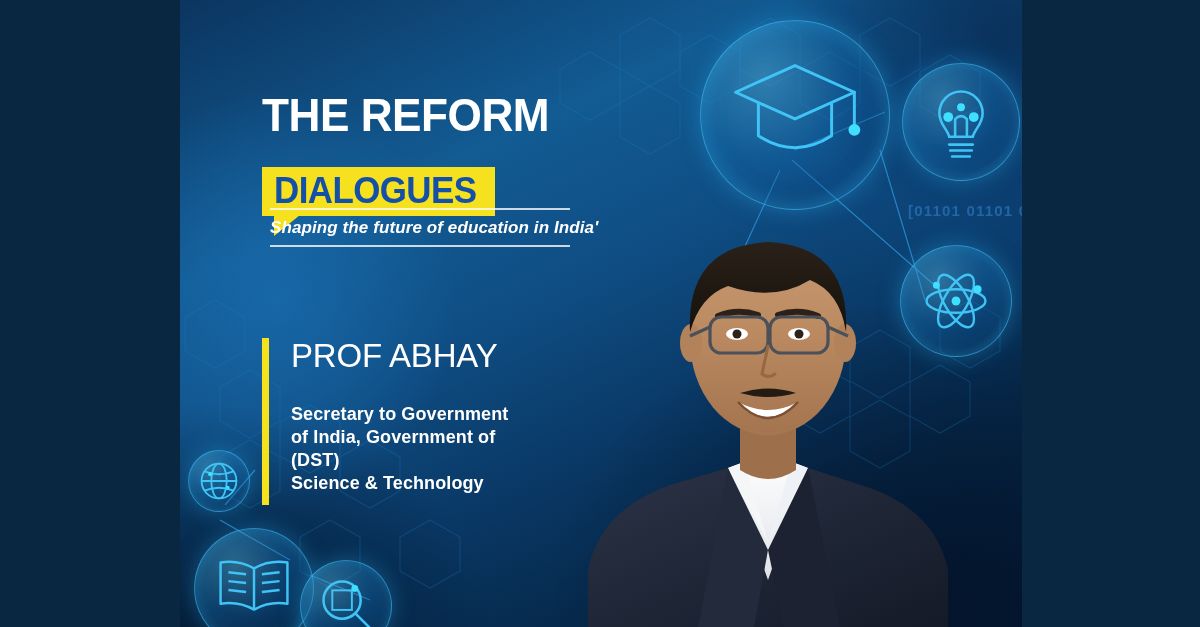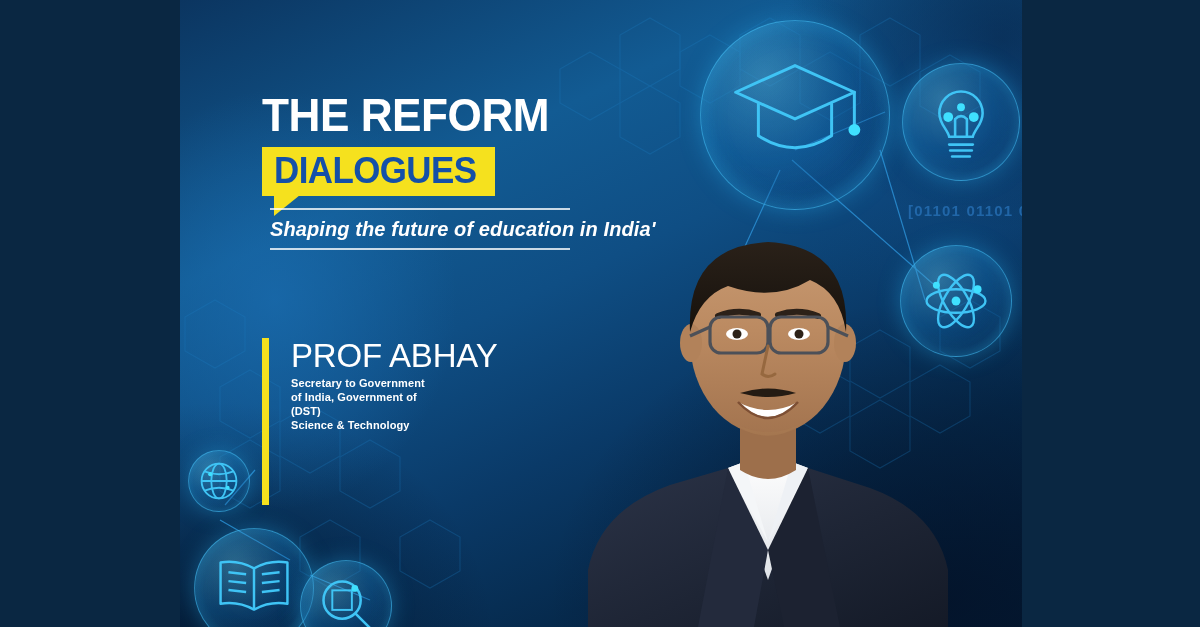--- a/index.html
+++ b/index.html
@@ -90,50 +90,51 @@
   .logo-block { position:absolute; left:82px; top:92px; width:320px; }
   .logo-title {
     font-size:46px; font-weight:bold; color:#ffffff;
     letter-spacing:-0.5px; line-height:1; font-stretch:condensed;
     transform:scaleX(.96); transform-origin:left center;
   }
   .bubble-wrap { position:relative; margin-top:9px; width:228px; }
   .bubble {
     background:#f5e11e; padding:6px 12px 7px 12px;
     display:inline-block;
+    margin-top:20px;
   }
   .bubble-text {
     font-size:36px; font-weight:bold; color:#1450a8;
     letter-spacing:-0.6px; line-height:1;
     transform:scaleX(.97); transform-origin:left center; display:block;
   }
   .bubble-tail {
     position:absolute; left:12px; bottom:-20px; width:0; height:0;
     border-left:0 solid transparent;
     border-top:21px solid #f5e11e;
     border-right:26px solid transparent;
   }
   .tagline-wrap { position:absolute; left:90px; top:208px; width:300px; }
   .rule { height:2px; background:rgba(255,255,255,.78); }
   .rule-top { width:300px; margin-bottom:8px; }
   .rule-bot { width:300px; margin-top:7px; }
   .tagline {
-    font-size:20px; font-style:italic; font-weight:bold; color:#ffffff;
+    font-size:17px; font-style:italic; font-weight:bold; color:#ffffff;
     letter-spacing:.1px; white-space:nowrap;
   }
 
   
   .speaker { position:absolute; left:82px; top:338px; display:flex; gap:22px; }
   .ybar { width:7px; height:167px; background:#f5e11e; flex:none; }
   .speaker-name {
     font-size:33px; font-weight:normal; color:#ffffff; line-height:1.12;
     letter-spacing:-0.2px;
   }
   .speaker-role {
-    margin-top:1px; font-size:11px; font-weight:bold; color:#ffffff;
+    margin-top:28px; font-size:18px; font-weight:bold; color:#ffffff;
     line-height:1.28; letter-spacing:.1px;
   }
 
   
   .node { position:absolute; border-radius:50%; }
   .sphere {
     background:
       radial-gradient(circle at 34% 30%, rgba(120,225,255,.32) 0, rgba(30,140,210,.20) 45%, rgba(10,60,110,.05) 70%, rgba(8,40,80,0) 75%),
       radial-gradient(circle at 50% 50%, rgba(10,70,130,.25) 60%, rgba(40,170,230,.28) 88%, rgba(40,170,230,0) 100%);
     box-shadow:0 0 22px rgba(40,170,235,.38), inset 0 0 26px rgba(60,190,245,.22);

